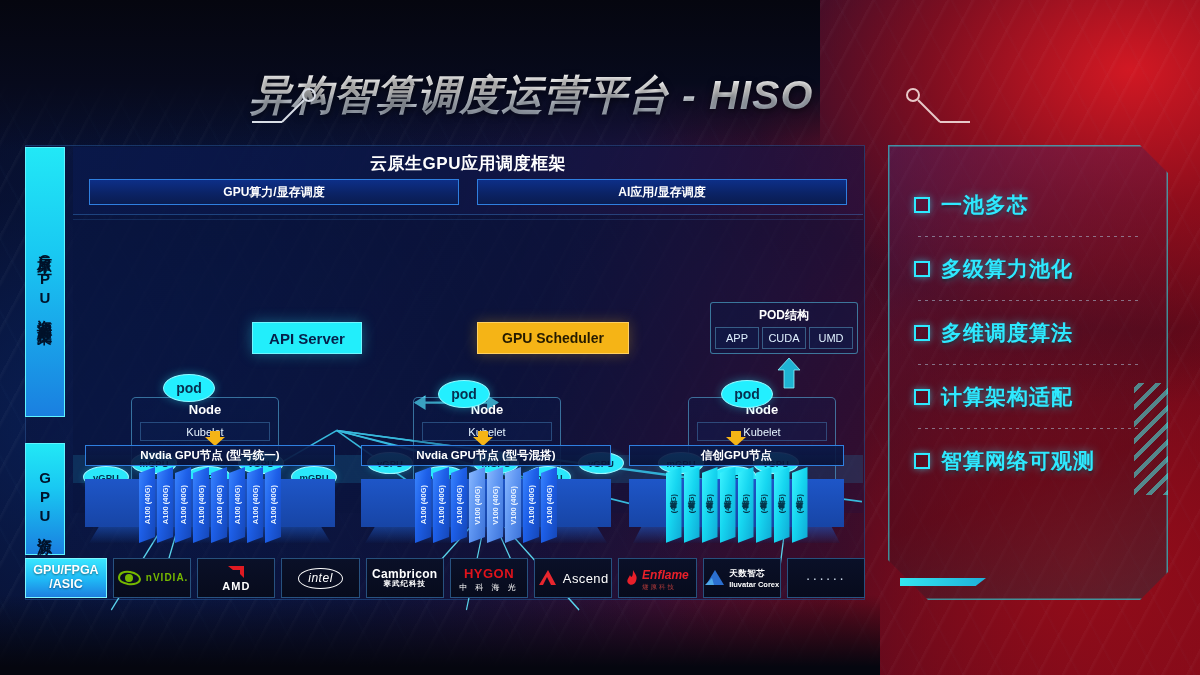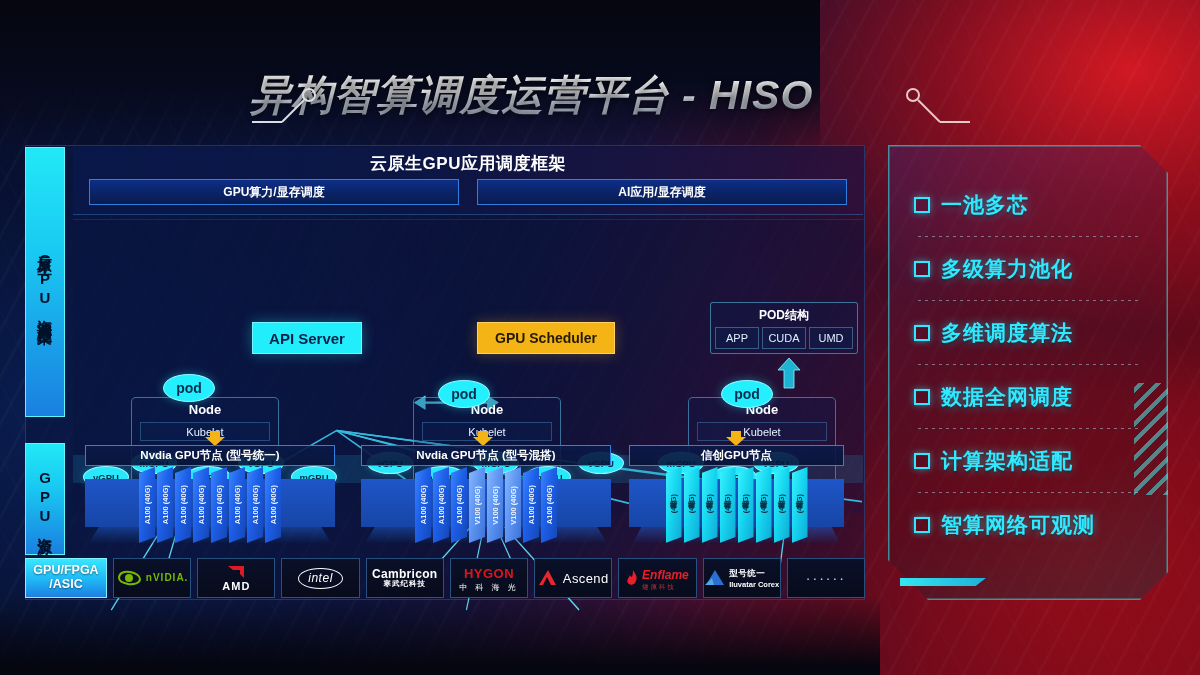--- a/index.html
+++ b/index.html
@@ -102,21 +102,21 @@
   }
 
   .box-api{
     position:absolute; left:179px; top:102px; width:110px; height:32px;
     background:#22eefb; border:1px solid #6ff6ff;
     display:flex; align-items:center; justify-content:center;
     color:#05204a; font-size:15px; font-weight:bold;
     box-shadow:0 0 14px rgba(40,230,250,.35);
   }
   .box-sched{
-    position:absolute; left:404px; top:102px; width:138px; height:32px;
+    position:absolute; left:404px; top:102px; width:152px; height:32px;
     background:#f5b416; border:1px solid #ffd062;
     display:flex; align-items:center; justify-content:center;
     color:#241a00; font-size:14px; font-weight:bold;
     box-shadow:0 0 14px rgba(245,180,22,.3);
   }
 
   .pod-struct{
     position:absolute; left:637px; top:82px; width:148px; height:52px;
     border:1px solid rgba(90,200,235,.55); border-radius:3px;
     background:rgba(10,26,72,.35);
@@ -623,21 +623,21 @@
         <span class="enfsub">燧原科技</span>
       </div>
     </div>
 
     <div class="vbox">
       <svg width="22" height="18" viewBox="0 0 22 18" style="margin-right:3px">
         <path d="M11,1 L20,16 L2,16 Z" fill="#2b6fd0"></path>
         <path d="M1,16 L8,9 L10,16 Z" fill="#4fa8e8"></path>
       </svg>
       <div style="text-align:left">
-        <span class="ilv1">型号统一</span>
+        <span class="ilv1">天数智芯</span>
         <span class="ilv2">Iluvatar Corex</span>
       </div>
     </div>
 
     <div class="vbox">
       <span class="dots">······</span>
     </div>
   </div>
 
   <div class="fpanel">
@@ -654,24 +654,20 @@
       <div class="feat">
         <span class="fsq"></span>
         <span class="flab">多级算力池化</span>
       </div>
       <div class="feat">
         <span class="fsq"></span>
         <span class="flab">多维调度算法</span>
       </div>
       <div class="feat">
         <span class="fsq"></span>
-        <span class="flab">数据全网调度</span>
-      </div>
-      <div class="feat">
-        <span class="fsq"></span>
         <span class="flab">计算架构适配</span>
       </div>
       <div class="feat">
         <span class="fsq"></span>
         <span class="flab">智算网络可观测</span>
       </div>
     </div>
   </div>
 
 </div>

